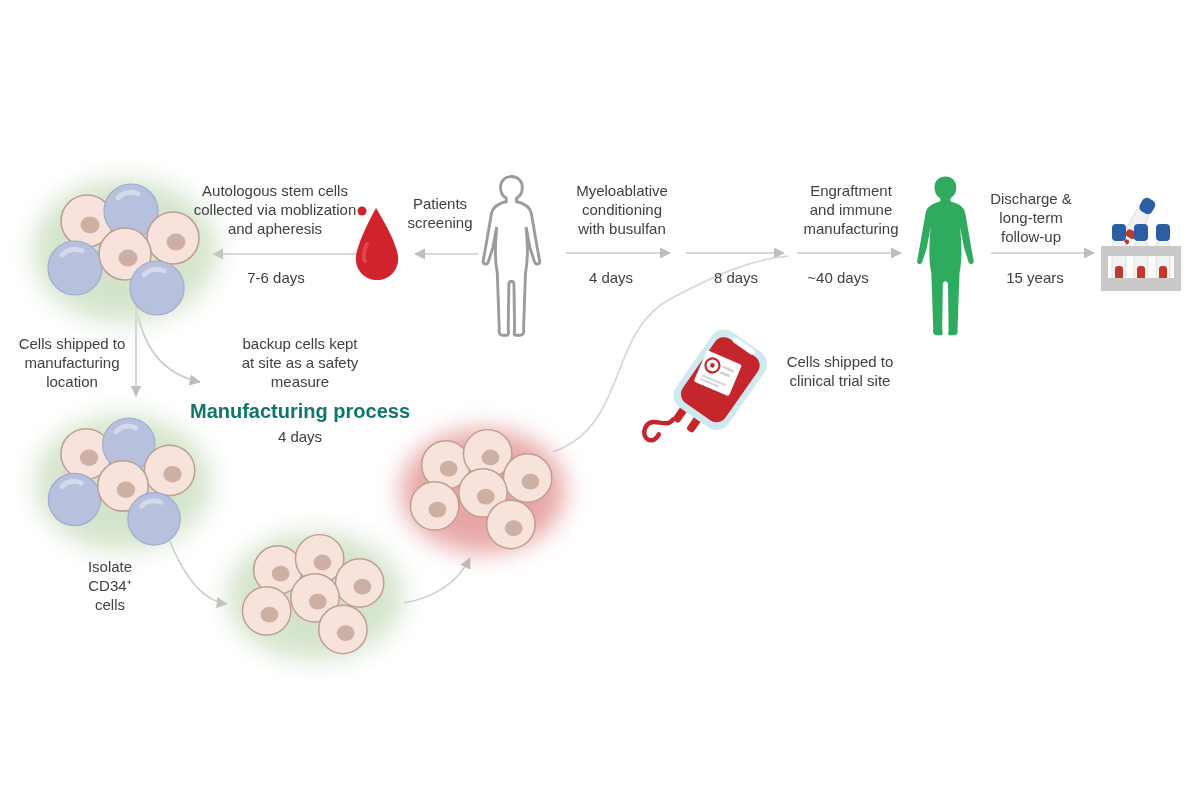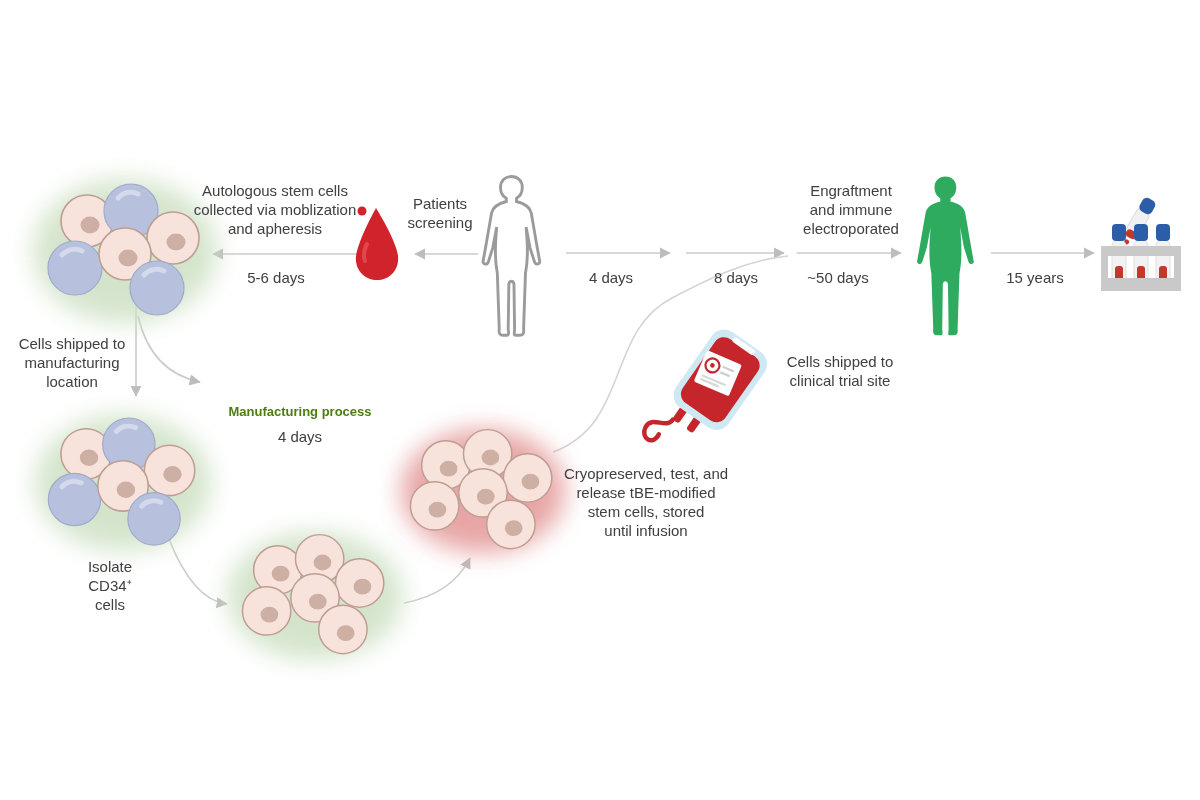--- a/index.html
+++ b/index.html
@@ -1,21 +1,21 @@
 <!DOCTYPE html>
 <html><head>
 <meta charset="utf-8">
 <style>
   html,body{margin:0;padding:0;background:#ffffff;}
   #canvas{position:relative;width:1200px;height:800px;background:#ffffff;overflow:hidden;
           font-family:"Liberation Sans", sans-serif;}
   #art{position:absolute;left:0;top:0;width:1200px;height:800px;}
   .lbl{position:absolute;transform:translateX(-50%);text-align:center;white-space:pre-line;
        font-size:15px;line-height:19px;color:#404040;}
-  .lbl.bold{font-weight:bold;font-size:13px;color:#4d7c0f;}
+  .lbl.bold{font-weight:bold;font-size:20px;color:#0f766e;}
 </style>
 </head>
 <body>
 
 <div id="canvas">
 
   <svg id="art" viewBox="0 0 1200 800">
     <defs>
       <marker id="ah" orient="auto" markerWidth="9" markerHeight="8" refX="6.5" refY="3.5">
         <path d="M0,0 L7,3.5 L0,7 Z" fill="#bdbdbd"></path>
@@ -150,44 +150,49 @@
         <rect x="-2" y="82" width="80" height="13" rx="3" fill="#c9c9c9"></rect>
         <rect x="-2" y="50" width="7" height="45" fill="#c9c9c9"></rect>
         <rect x="71" y="50" width="7" height="45" fill="#c9c9c9"></rect>
       </g>
     </g>
   </svg>
 
   <div class="lbl" style="left:275px;top:181px">Autologous stem cells
 collected via moblization
 and apheresis</div>
-  <div class="lbl" style="left:276px;top:268px">5-6 days</div>
+  <div class="lbl" style="left:276px;top:268px">7-6 days</div>
 
   <div class="lbl" style="left:440px;top:194px">Patients
 screening</div>
 
+  <div class="lbl" style="left:622px;top:181px">Myeloablative
+conditioning
+with busulfan</div>
   <div class="lbl" style="left:611px;top:268px">4 days</div>
 
   <div class="lbl" style="left:736px;top:268px">8 days</div>
 
   <div class="lbl" style="left:851px;top:181px">Engraftment
 and immune
-electroporated</div>
-  <div class="lbl" style="left:838px;top:268px">~50 days</div>
+manufacturing</div>
+  <div class="lbl" style="left:838px;top:268px">~40 days</div>
 
+  <div class="lbl" style="left:1031px;top:189px">Discharge &amp;
+long-term
+follow-up</div>
   <div class="lbl" style="left:1035px;top:268px">15 years</div>
 
   <div class="lbl" style="left:72px;top:334px">Cells shipped to
 manufacturing
 location</div>
+  <div class="lbl" style="left:300px;top:334px">backup cells kept
+at site as a safety
+measure</div>
   <div class="lbl bold" style="left:300px;top:402px">Manufacturing process</div>
   <div class="lbl" style="left:300px;top:427px">4 days</div>
   <div class="lbl" style="left:110px;top:557px">Isolate
 CD34⁺
 cells</div>
-  <div class="lbl" style="left:646px;top:464px">Cryopreserved, test, and
-release tBE-modified
-stem cells, stored
-until infusion</div>
   <div class="lbl" style="left:840px;top:352px">Cells shipped to
 clinical trial site</div>
 
 </div>
 
 </body></html>

